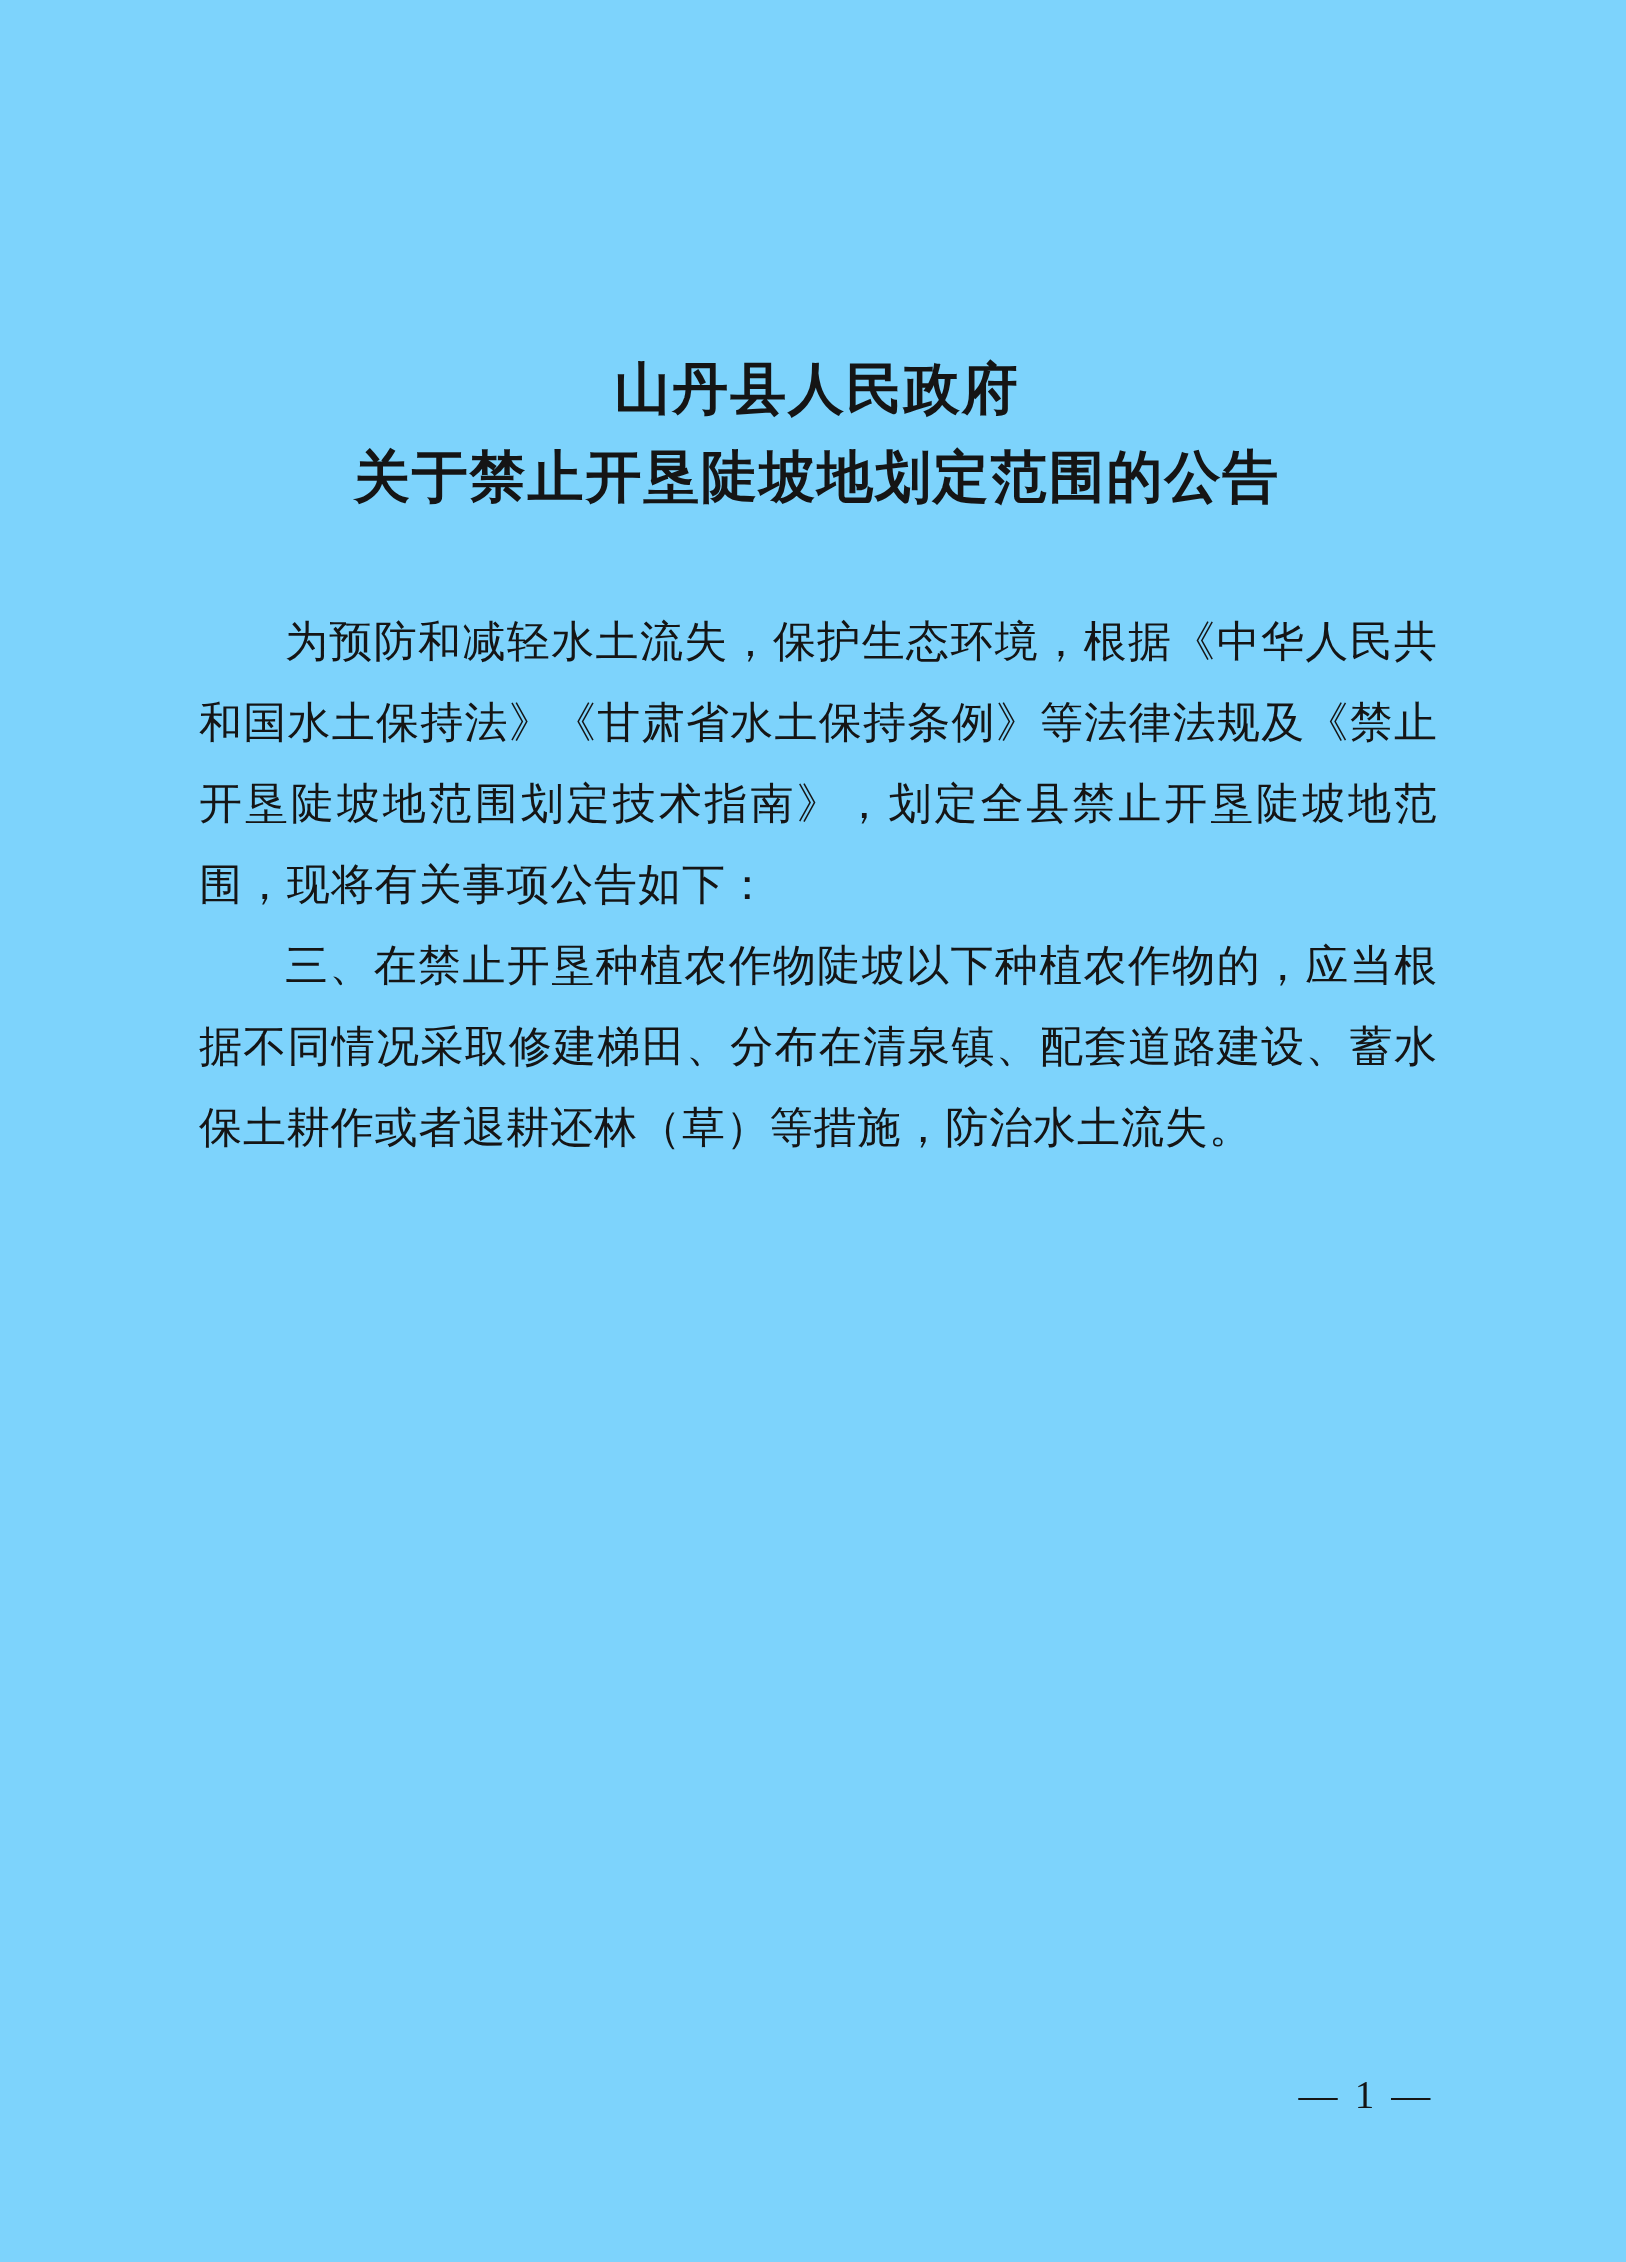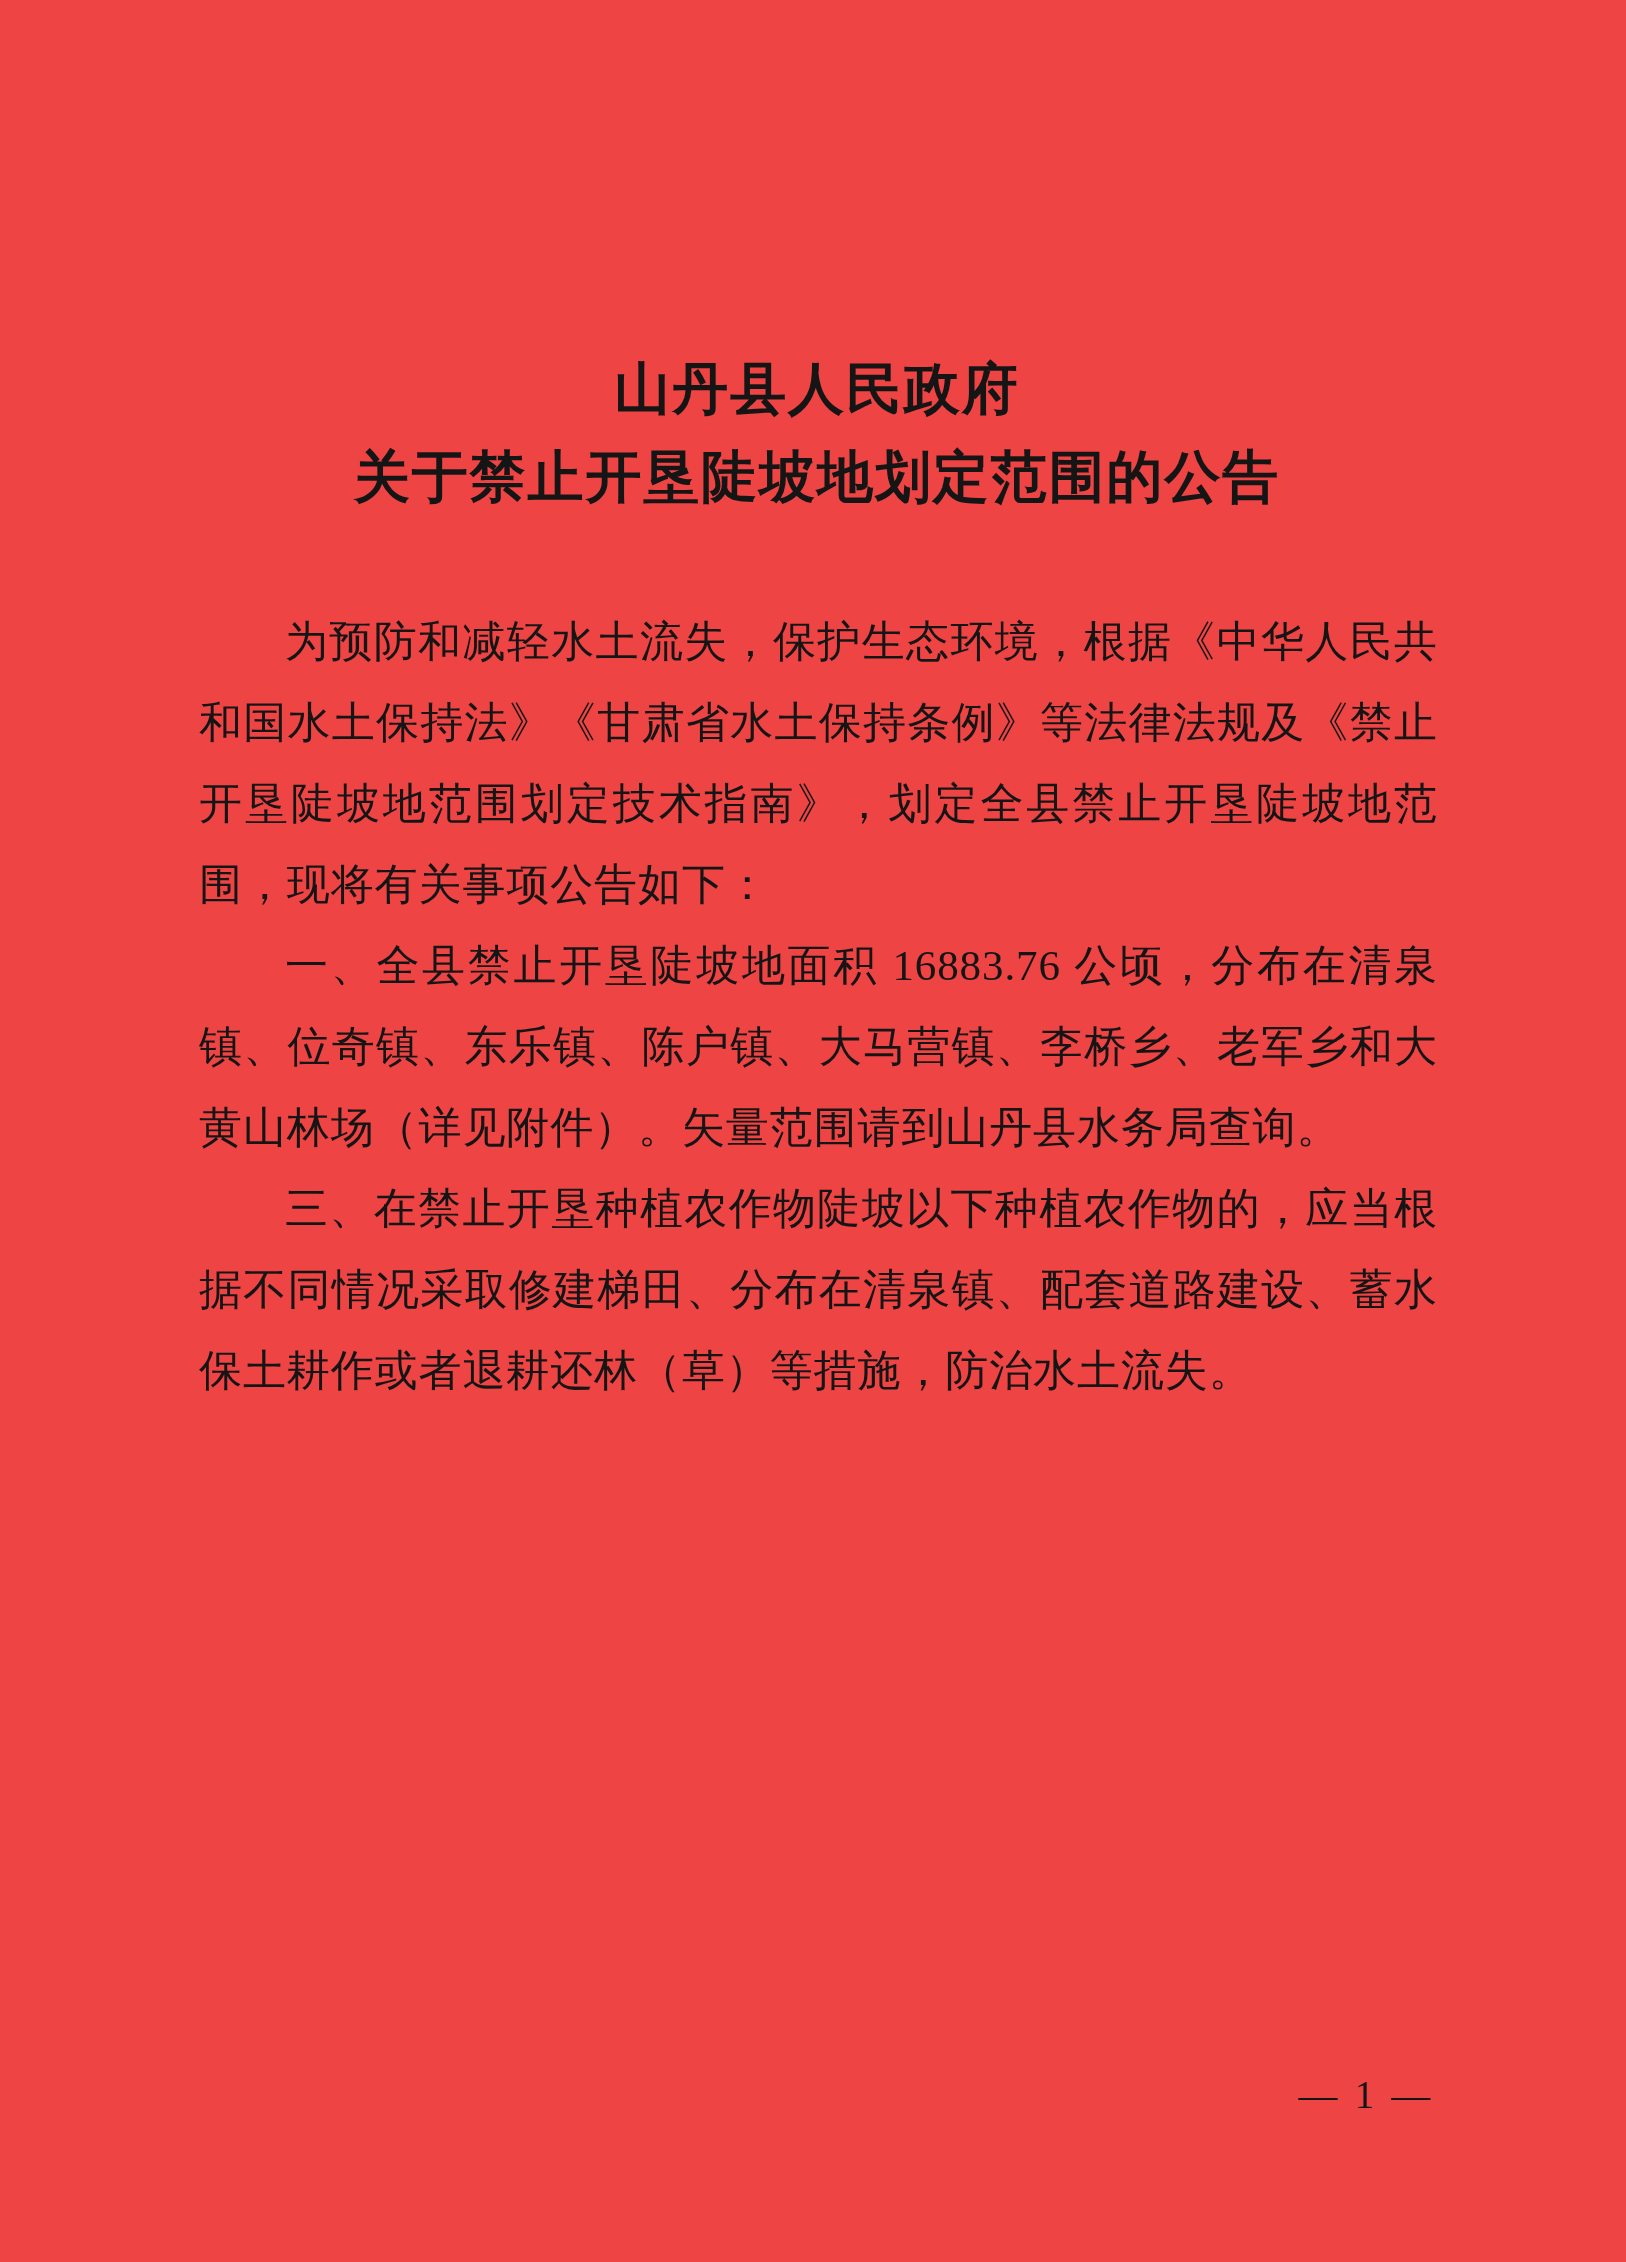--- a/index.html
+++ b/index.html
@@ -4,21 +4,21 @@
 <style>
   html, body {
     margin: 0;
     padding: 0;
     background: #ffffff;
   }
   .page {
     position: relative;
     width: 1626px;
     height: 2263px;
-    background: #ef4444;
+    background: #7dd3fc;
     color: #151515;
     font-family: "Liberation Serif", "DejaVu Serif", serif;
     overflow: hidden;
   }
   .title-block {
     position: absolute;
     top: 345px;
     left: 197px;
     width: 1240px;
     text-align: center;
@@ -58,20 +58,19 @@
 
 <div class="page">
 
   <div class="title-block">
     <div>山丹县人民政府</div>
     <div>关于禁止开垦陡坡地划定范围的公告</div>
   </div>
 
   <div class="body-block">
     <p>为预防和减轻水土流失，保护生态环境，根据《中华人民共和国水土保持法》《甘肃省水土保持条例》等法律法规及《禁止开垦陡坡地范围划定技术指南》，划定全县禁止开垦陡坡地范围，现将有关事项公告如下：</p>
-    <p>一、全县禁止开垦陡坡地面积 16883.76 公顷，分布在清泉镇、位奇镇、东乐镇、陈户镇、大马营镇、李桥乡、老军乡和大黄山林场（详见附件）。矢量范围请到山丹县水务局查询。</p>
     <p>三、在禁止开垦种植农作物陡坡以下种植农作物的，应当根据不同情况采取修建梯田、分布在清泉镇、配套道路建设、蓄水保土耕作或者退耕还林（草）等措施，防治水土流失。</p>
   </div>
 
   <div class="page-number">— 1 —</div>
 
 </div>
 
 
 </body></html>

